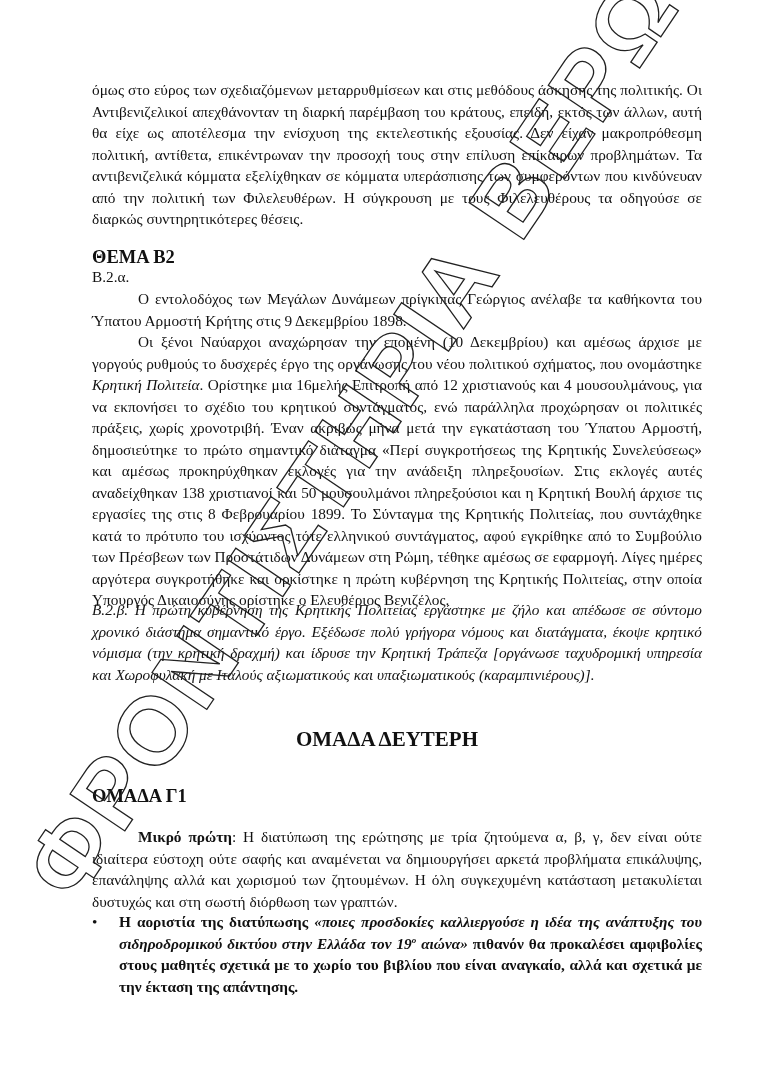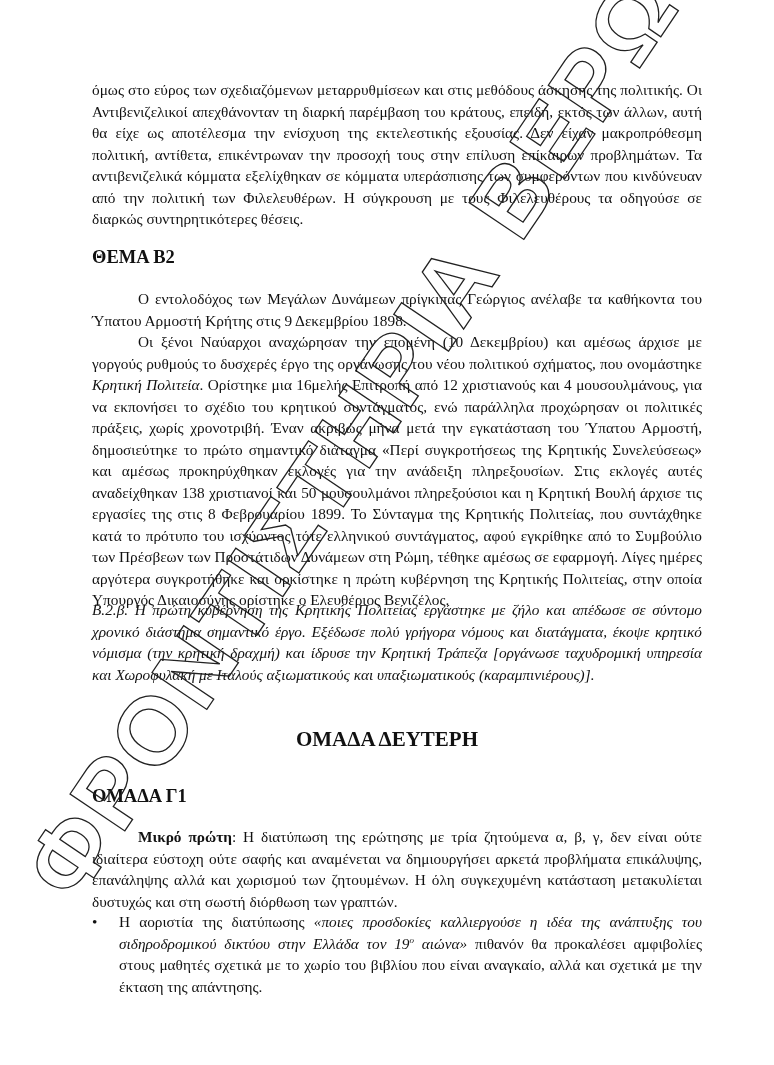--- a/index.html
+++ b/index.html
@@ -8,34 +8,35 @@
   .page { position: absolute; left: 0; top: 0; width: 774px; height: 1065px; }
   .txt { position: absolute; left: 92px; width: 610px; font-size: 15.3px; line-height: 21.5px;
          text-align: justify; margin: 0; }
   .txt .ind { display: inline-block; width: 46px; }
   h2 { position: absolute; left: 92px; margin: 0; font-size: 18.5px; font-weight: bold; }
   .center-title { position: absolute; left: 0; width: 774px; text-align: center; top: 727px;
                   font-size: 21px; font-weight: bold; margin: 0; }
   .bullet { position: absolute; left: 92px; width: 610px; font-size: 15.3px; line-height: 21.5px;
             margin: 0; text-align: justify; }
   .bullet .dot { position: absolute; left: 0; top: 0; }
-  .bullet .body { display: block; margin-left: 27px; }
+  .bullet .body { display: block; margin-left: 27px; font-weight: bold; }
   sup { font-size: 9px; line-height: 0; }
   .wm { position: absolute; left: 0; top: 0; pointer-events: none; }
   .wm text { font-family: "Liberation Sans", "DejaVu Sans", sans-serif; font-weight: bold;
              font-size: 96px; fill: none; stroke: #222; stroke-width: 1.3; letter-spacing: 4px; }
 </style>
 </head>
 <body>
 
 <div class="page">
 
   <p class="txt" style="top:79px;">όμως στο εύρος των σχεδιαζόμενων μεταρρυθμίσεων και στις μεθόδους άσκησης της πολιτικής. Οι Αντιβενιζελικοί απεχθάνονταν τη διαρκή παρέμβαση του κράτους, επειδή, εκτός των άλλων, αυτή θα είχε ως αποτέλεσμα την ενίσχυση της εκτελεστικής εξουσίας. Δεν είχαν μακροπρόθεσμη πολιτική, αντίθετα, επικέντρωναν την προσοχή τους στην επίλυση επίκαιρων προβλημάτων. Τα αντιβενιζελικά κόμματα εξελίχθηκαν σε κόμματα υπεράσπισης των συμφερόντων που κινδύνευαν από την πολιτική των Φιλελευθέρων. Η σύγκρουση με τους Φιλελευθέρους τα οδηγούσε σε διαρκώς συντηρητικότερες θέσεις.</p>
 
   <h2 style="top:247px;text-align:center;">ΘΕΜΑ Β2</h2>
+  <p class="txt" style="top:266px;">Β.2.α.</p>
 
   <p class="txt" style="top:288px;"><span class="ind"></span><span>Ο εντολοδόχος των Μεγάλων Δυνάμεων πρίγκιπας Γεώργιος ανέλαβε τα καθήκοντα του Ύπατου Αρμοστή Κρήτης στις 9 Δεκεμβρίου 1898.</span></p>
 
   <p class="txt" style="top:331px;"><span class="ind"></span><span>Οι ξένοι Ναύαρχοι αναχώρησαν την επομένη (10 Δεκεμβρίου) και αμέσως άρχισε με γοργούς ρυθμούς το δυσχερές έργο της οργάνωσης του νέου πολιτικού σχήματος, που ονομάστηκε </span><i>Κρητική Πολιτεία</i><span>. Ορίστηκε μια 16μελής Επιτροπή από 12 χριστιανούς και 4 μουσουλμάνους, για να εκπονήσει το σχέδιο του κρητικού συντάγματος, ενώ παράλληλα προχώρησαν οι πολιτικές πράξεις, χωρίς χρονοτριβή. Έναν ακριβώς μήνα μετά την εγκατάσταση του Ύπατου Αρμοστή, δημοσιεύτηκε το πρώτο σημαντικό διάταγμα «Περί συγκροτήσεως της Κρητικής Συνελεύσεως» και αμέσως προκηρύχθηκαν εκλογές για την ανάδειξη πληρεξουσίων. Στις εκλογές αυτές αναδείχθηκαν 138 χριστιανοί και 50 μουσουλμάνοι πληρεξούσιοι και η Κρητική Βουλή άρχισε τις εργασίες της στις 8 Φεβρουαρίου 1899. Το Σύνταγμα της Κρητικής Πολιτείας, που συντάχθηκε κατά το πρότυπο του ισχύοντος τότε ελληνικού συντάγματος, αφού εγκρίθηκε από το Συμβούλιο των Πρέσβεων των Προστάτιδων Δυνάμεων στη Ρώμη, τέθηκε αμέσως σε εφαρμογή. Λίγες ημέρες αργότερα συγκροτήθηκε και ορκίστηκε η πρώτη κυβέρνηση της Κρητικής Πολιτείας, στην οποία Υπουργός Δικαιοσύνης ορίστηκε ο Ελευθέριος Βενιζέλος.</span></p>
 
   <p class="txt" style="top:599px;font-style:italic;">Β.2.β. Η πρώτη κυβέρνηση της Κρητικής Πολιτείας εργάστηκε με ζήλο και απέδωσε σε σύντομο χρονικό διάστημα σημαντικό έργο. Εξέδωσε πολύ γρήγορα νόμους και διατάγματα, έκοψε κρητικό νόμισμα (την κρητική δραχμή) και ίδρυσε την Κρητική Τράπεζα [οργάνωσε ταχυδρομική υπηρεσία και Χωροφυλακή με Ιταλούς αξιωματικούς και υπαξιωματικούς (καραμπινιέρους)].</p>
 
   <h1 class="center-title">ΟΜΑΔΑ ΔΕΥΤΕΡΗ</h1>
 
   <h2 style="top:786px;">ΟΜΑΔΑ Γ1</h2>

